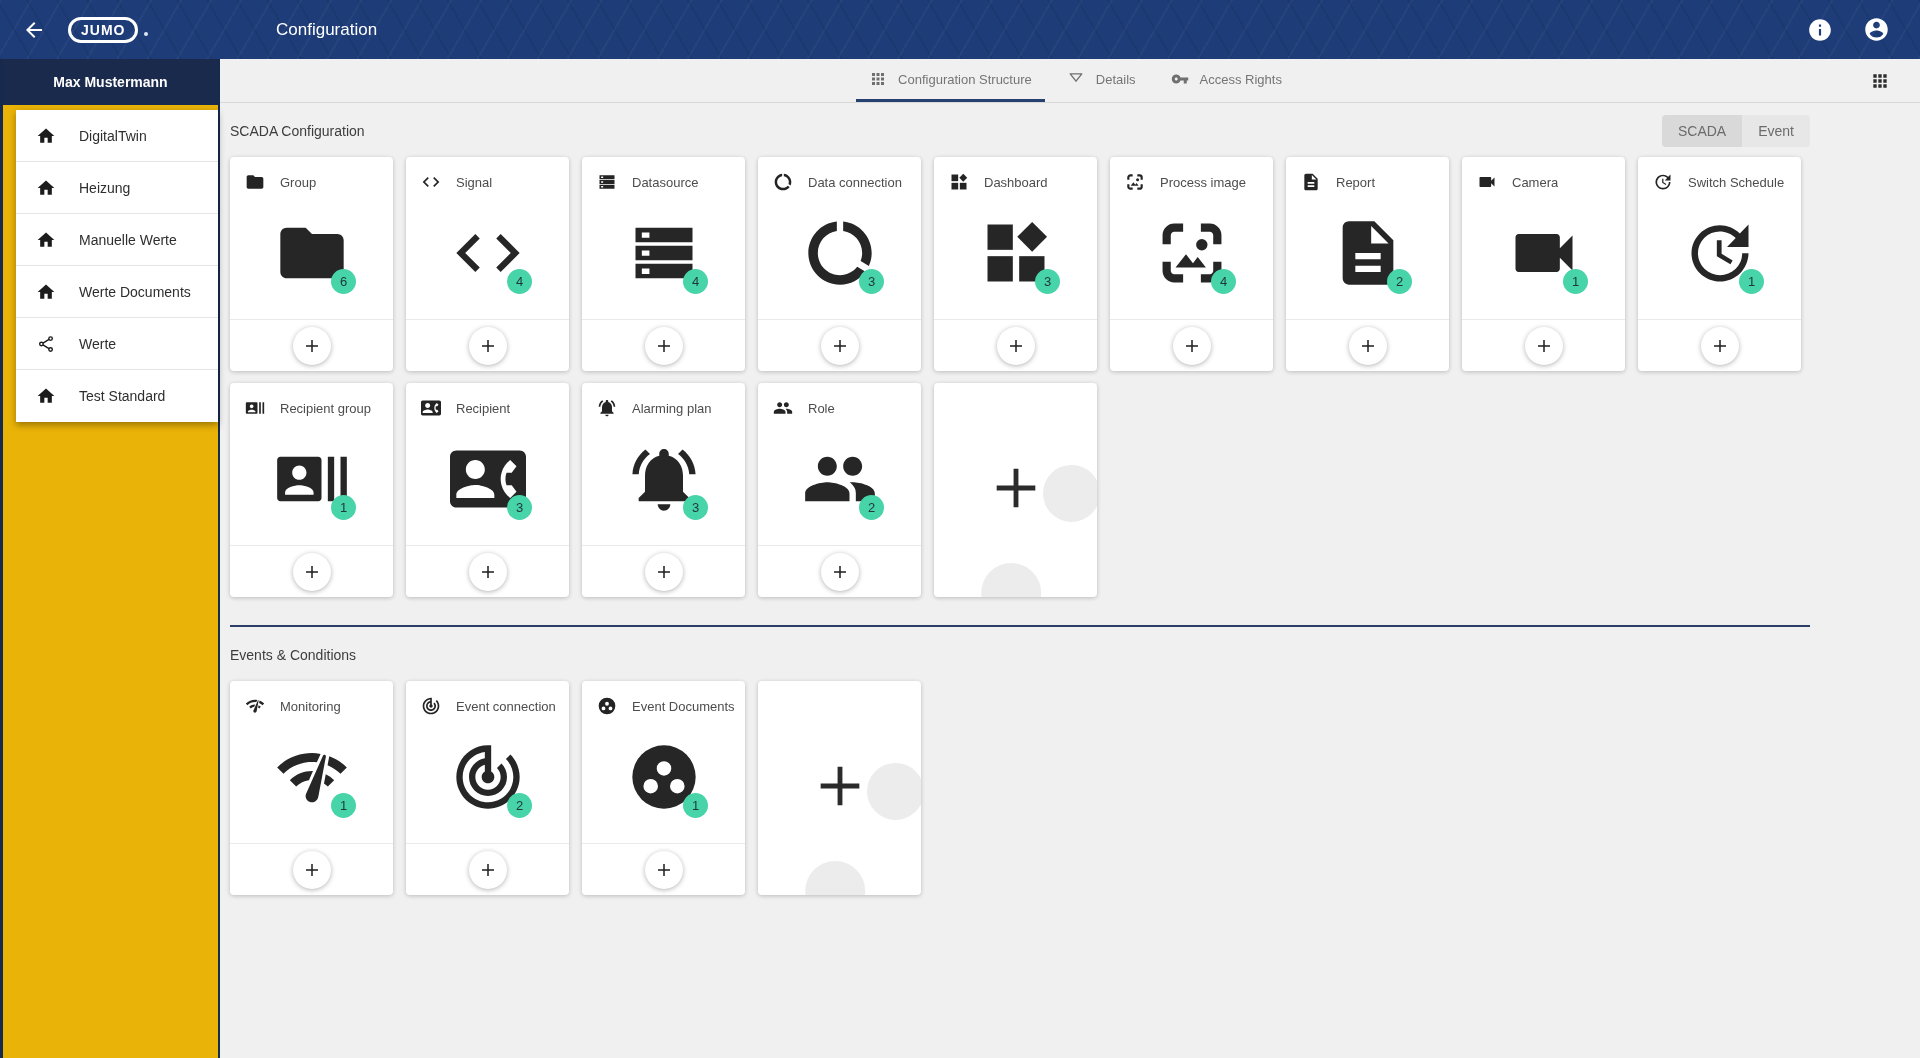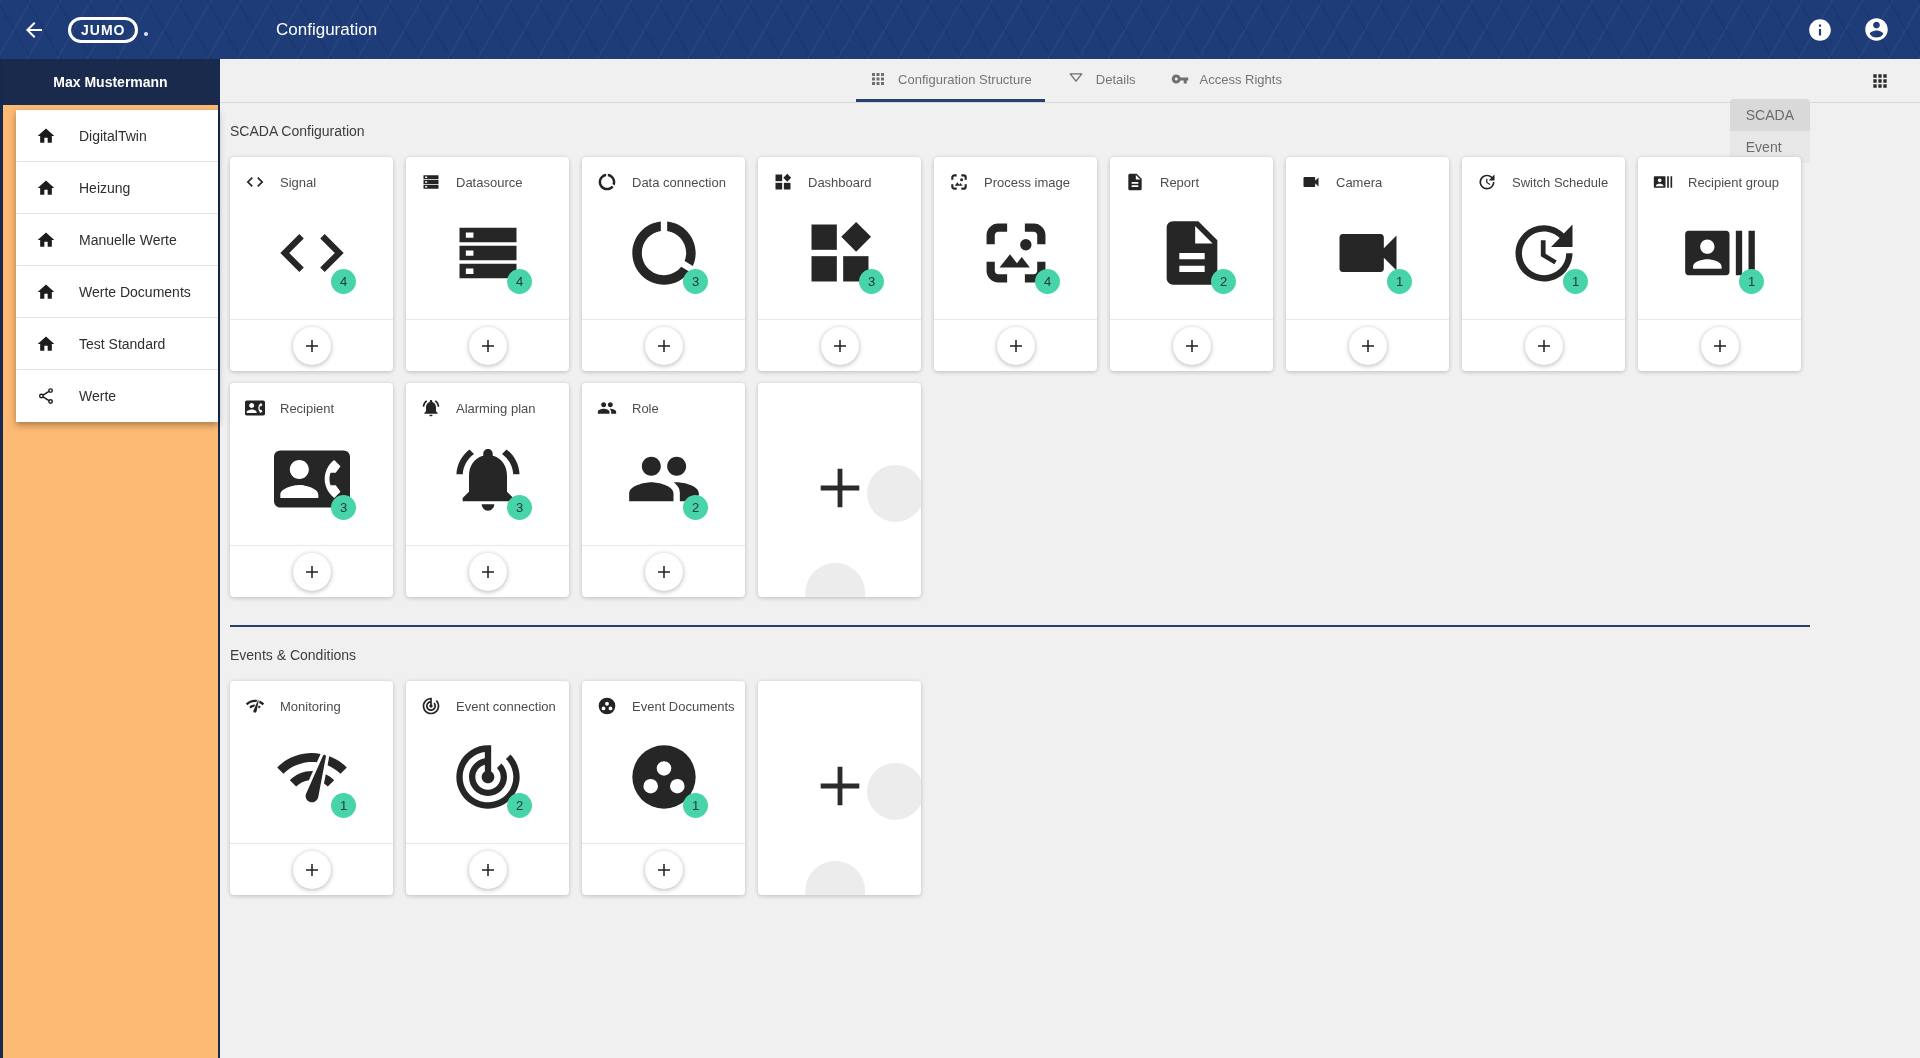--- a/index.html
+++ b/index.html
@@ -30,21 +30,21 @@
     font-weight:bold; font-size:14px; letter-spacing:1px; color:#fff;
   }
   .brand-dot { width:4px; height:4px; background:#dfe6f2; border-radius:50%; margin-left:6px; margin-top:8px; }
   .topbar-title { position:absolute; left:276px; font-size:17px; font-weight:400; color:#fff; }
   .topbar-actions { position:absolute; right:30px; display:flex; align-items:center; gap:30px; }
   .topbar-actions .icon { color:#fff; cursor:pointer; }
 
   
   .sidebar {
     position:absolute; left:0; top:59px; width:220px; height:999px;
-    background:#fdba74;
+    background:#eab308;
     border-left:3px solid #16294e; border-right:2px solid #16294e;
   }
   .sidebar-header {
     height:46px; background:#1a2a4c; color:#fff;
     display:flex; align-items:center; justify-content:center;
     font-size:14px; font-weight:bold;
   }
   .sidebar-card {
     margin:5px 0 0 13px; background:#fff;
     box-shadow:0 3px 7px rgba(0,0,0,.35);
@@ -75,21 +75,21 @@
     position:absolute; right:30px; top:0; height:44px;
     display:flex; align-items:center; color:#2b2b2b; cursor:pointer;
   }
 
   
   .content { position:absolute; left:220px; top:103px; width:1604px; height:955px; padding:0 14px 0 10px; }
   .section-head { display:flex; align-items:center; justify-content:space-between; height:36px; margin-top:10px; }
   .section-title { font-size:14px; color:#3d3d3d; }
   .view-toggle {
     display:flex; background:#e7e7e7; border-radius:4px; overflow:hidden;
-    font-size:14px; color:#6b6b6b; cursor:pointer;flex-direction:column;
+    font-size:14px; color:#6b6b6b; cursor:pointer;
   }
   .view-toggle .seg { padding:8px 16px; }
   .view-toggle .seg.sel { background:#d9d9d9; }
   .section-divider { height:2px; background:#2c3e66; margin:28px 0 0 0; border:none; }
 
   .grid { display:flex; flex-wrap:wrap; gap:12px 13px; margin-top:8px; }
 
   
   .card {
     position:relative; width:163px; height:214px;
@@ -203,37 +203,37 @@
         <span class="icon">
           <svg width="20" height="20" viewBox="0 0 24 24" fill="currentColor">
             <path d="M10 20v-6h4v6h5v-8h3L12 3 2 12h3v8z"></path>
           </svg>
         </span>
         <span>Werte Documents</span>
       </div>
       <div class="sidebar-item">
         <span class="icon">
           <svg width="20" height="20" viewBox="0 0 24 24" fill="currentColor">
-            <path d="M10 20v-6h4v6h5v-8h3L12 3 2 12h3v8z"></path>
-          </svg>
-        </span>
-        <span>Test Standard</span>
-      </div>
-      <div class="sidebar-item">
-        <span class="icon">
-          <svg width="20" height="20" viewBox="0 0 24 24" fill="currentColor">
             <g fill="none" stroke="currentColor" stroke-width="1.7">
               <circle cx="17.5" cy="5.5" r="2.1"></circle>
               <circle cx="6.5" cy="12" r="2.1"></circle>
               <circle cx="17.5" cy="18.5" r="2.1"></circle>
               <path d="M8.4 11l7.2-4.5M8.4 13l7.2 4.5"></path>
             </g>
           </svg>
         </span>
         <span>Werte</span>
+      </div>
+      <div class="sidebar-item">
+        <span class="icon">
+          <svg width="20" height="20" viewBox="0 0 24 24" fill="currentColor">
+            <path d="M10 20v-6h4v6h5v-8h3L12 3 2 12h3v8z"></path>
+          </svg>
+        </span>
+        <span>Test Standard</span>
       </div>
     </div>
 </div>
 
 <div class="tabbar">
   <div id="tabs-holder" style="display:flex; align-items:stretch;">
       <div class="tab active">
         <span class="icon">
           <svg width="18" height="18" viewBox="0 0 24 24" fill="currentColor">
             <path d="M4 8h4V4H4v4zm6 0h4V4h-4v4zm6-4v4h4V4h-4zM4 14h4v-4H4v4zm6 0h4v-4h-4v4zm6 0h4v-4h-4v4zM4 20h4v-4H4v4zm6 0h4v-4h-4v4zm6 0h4v-4h-4v4z"></path>
@@ -273,20 +273,47 @@
       <div class="view-toggle">
         <span class="seg sel">SCADA</span>
         <span class="seg">Event</span>
       </div>
     </div>
     <div class="grid">
       <div class="card">
         <div class="card-head">
           <span class="icon">
             <svg width="20" height="20" viewBox="0 0 24 24" fill="currentColor">
+              <path d="M10 4H4c-1.1 0-2 .9-2 2v12c0 1.1.9 2 2 2h16c1.1 0 2-.9 2-2V8c0-1.1-.9-2-2-2h-8l-2-2z"></path>
+            </svg>
+          </span>
+          <span class="card-label">Group</span>
+        </div>
+        <div class="card-big">
+          <span class="icon">
+            <svg width="76" height="76" viewBox="0 0 24 24" fill="currentColor">
+              <path d="M10 4H4c-1.1 0-2 .9-2 2v12c0 1.1.9 2 2 2h16c1.1 0 2-.9 2-2V8c0-1.1-.9-2-2-2h-8l-2-2z"></path>
+            </svg>
+          </span>
+        </div>
+        <div class="badge">6</div>
+        <div class="card-footer">
+          <div class="plus-btn">
+            <span class="icon">
+              <svg width="18" height="18" viewBox="0 0 24 24" fill="currentColor">
+                <path d="M11 4h2v7h7v2h-7v7h-2v-7H4v-2h7z"></path>
+              </svg>
+            </span>
+          </div>
+        </div>
+      </div>
+      <div class="card">
+        <div class="card-head">
+          <span class="icon">
+            <svg width="20" height="20" viewBox="0 0 24 24" fill="currentColor">
               <path d="M9.4 16.6L4.8 12l4.6-4.6L8 6l-6 6 6 6 1.4-1.4zm5.2 0l4.6-4.6-4.6-4.6L16 6l6 6-6 6-1.4-1.4z"></path>
             </svg>
           </span>
           <span class="card-label">Signal</span>
         </div>
         <div class="card-big">
           <span class="icon">
             <svg width="76" height="76" viewBox="0 0 24 24" fill="currentColor">
               <path d="M9.4 16.6L4.8 12l4.6-4.6L8 6l-6 6 6 6 1.4-1.4zm5.2 0l4.6-4.6-4.6-4.6L16 6l6 6-6 6-1.4-1.4z"></path>
             </svg>

